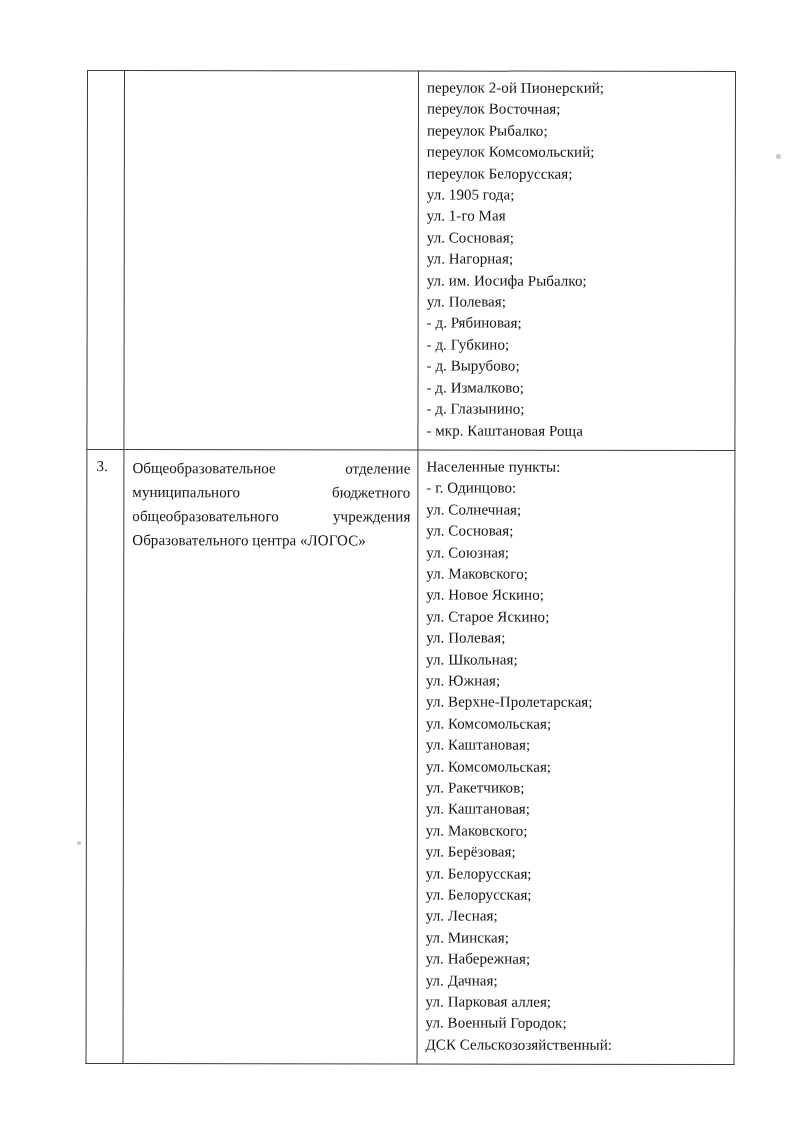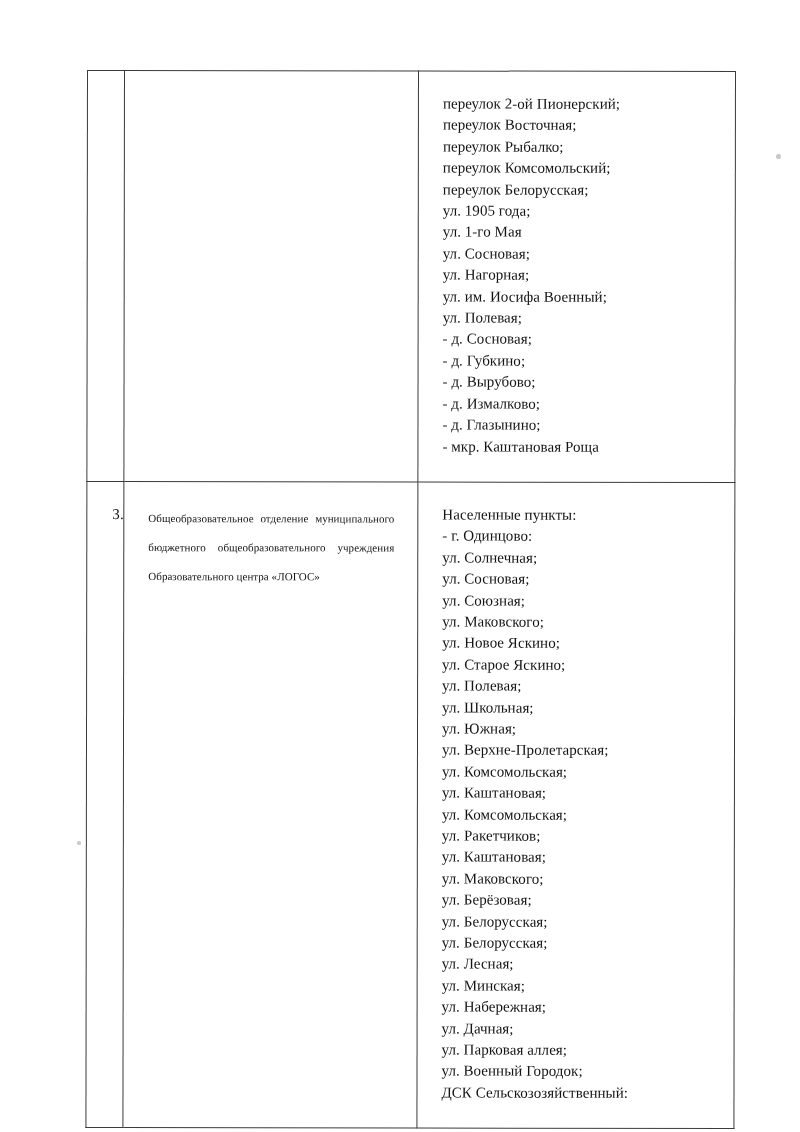--- a/index.html
+++ b/index.html
@@ -41,21 +41,21 @@
     top: 70px;
     width: 648px;
     border-collapse: collapse;
     table-layout: fixed;
     transform: rotate(0.085deg);
     transform-origin: left top;
   }
   .doc-table td {
     border: 1px solid #3b3b3b;
     vertical-align: top;
-    padding: 16px;
+    padding: 0;
     background: #fff;
     font-family: Liberation Serif, serif;
   }
   .col-num   { width: 37px; }
   .col-name  { width: 294px; }
   .col-terr  { width: 317px; }
 
   .cell-pad {
     padding: 6px 7px 8px 8px;
   }
@@ -63,22 +63,22 @@
     padding: 6px 4px 8px 9px;
   }
 
   
   .num {
     font-size: 15px;
     line-height: 21.4px;
     letter-spacing: .1px;
   }
   .inst-name {
-    font-size: 11px;
-    line-height: 29px;
+    font-size: 15px;
+    line-height: 24px;
     text-align: justify;
     text-align-last: left;
     letter-spacing: .05px;
     hyphens: none;
   }
   .terr-list {
     font-size: 15px;
     line-height: 21.4px;
     letter-spacing: .05px;
   }
@@ -124,23 +124,23 @@
           <div class="cell-pad terr-list">
               <span class="line">переулок 2-ой Пионерский;</span>
               <span class="line">переулок Восточная;</span>
               <span class="line">переулок Рыбалко;</span>
               <span class="line">переулок Комсомольский;</span>
               <span class="line">переулок Белорусская;</span>
               <span class="line">ул. 1905 года;</span>
               <span class="line">ул. 1-го Мая</span>
               <span class="line">ул. Сосновая;</span>
               <span class="line">ул. Нагорная;</span>
-              <span class="line">ул. им. Иосифа Военный;</span>
+              <span class="line">ул. им. Иосифа Рыбалко;</span>
               <span class="line">ул. Полевая;</span>
-              <span class="line">- д. Сосновая;</span>
+              <span class="line">- д. Рябиновая;</span>
               <span class="line">- д. Губкино;</span>
               <span class="line">- д. Вырубово;</span>
               <span class="line">- д. Измалково;</span>
               <span class="line">- д. Глазынино;</span>
               <span class="line">- мкр. Каштановая Роща</span>
             </div>
         </td>
       </tr>
 
       <tr>

